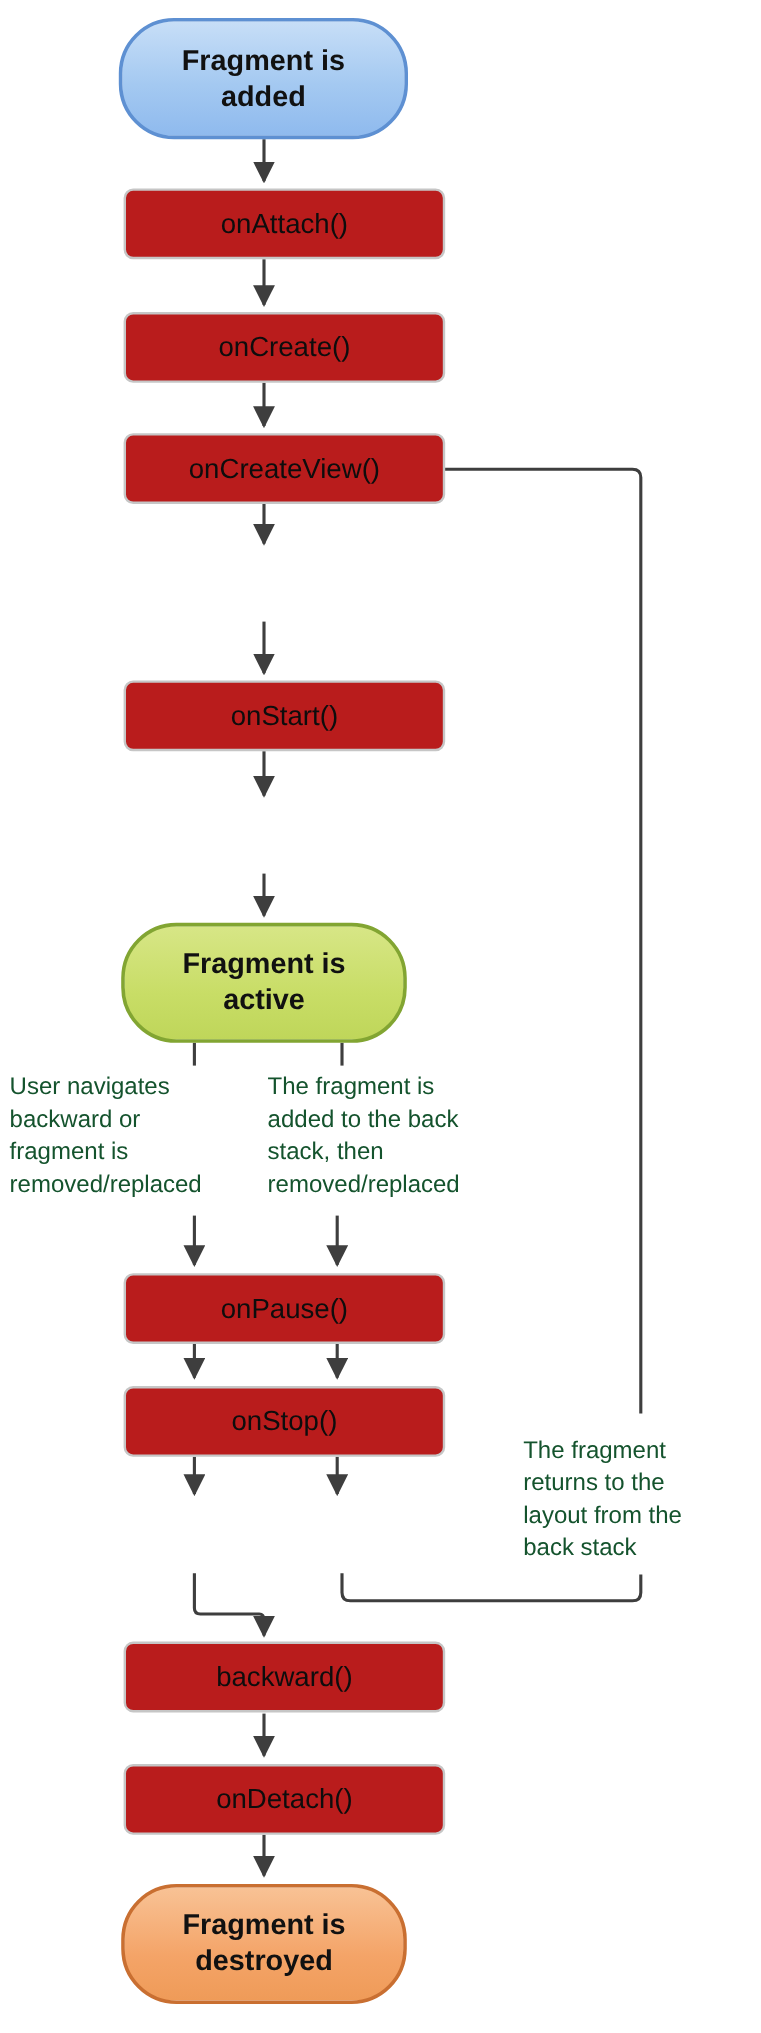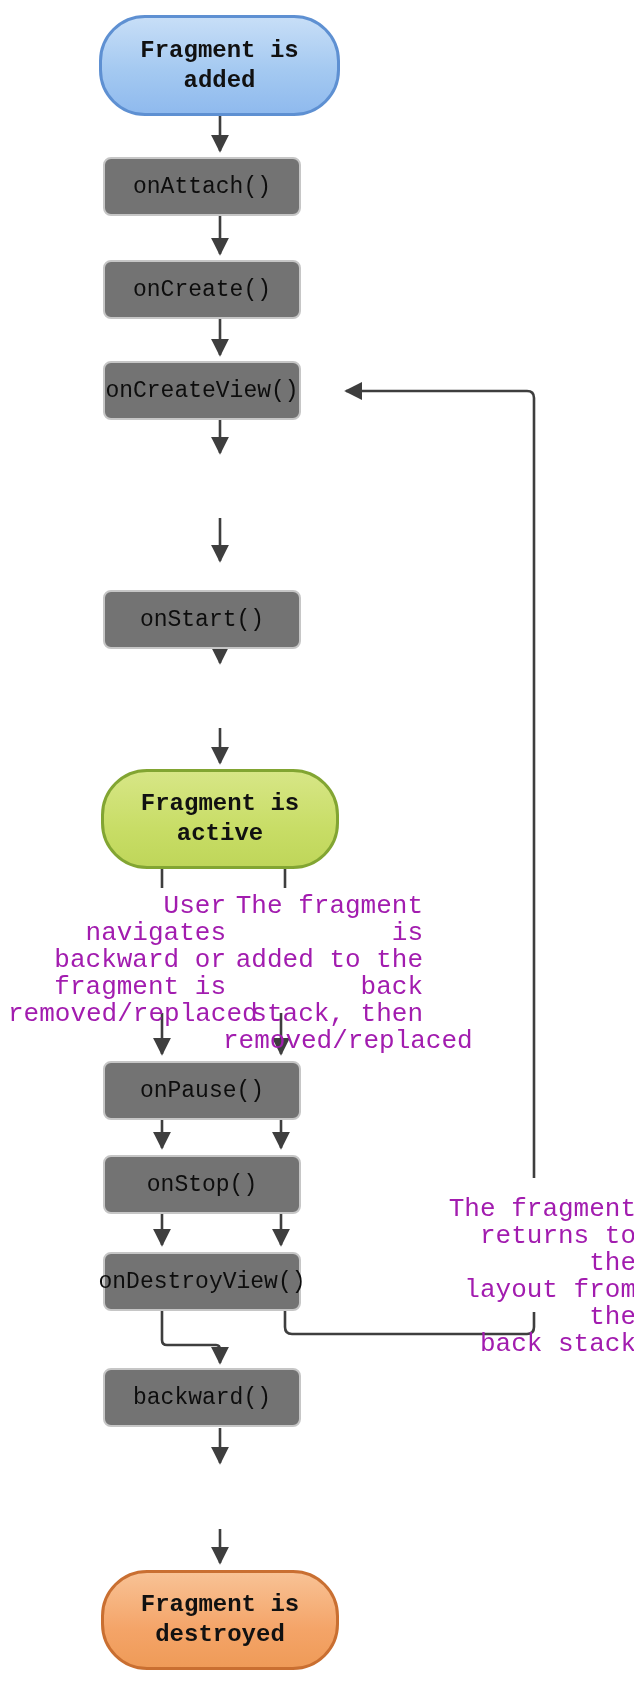--- a/index.html
+++ b/index.html
@@ -1,23 +1,23 @@
 <!DOCTYPE html>
 <html><head>
 <meta charset="utf-8">
 <style>
   html,body{margin:0;padding:0;background:#fff;}
   .canvas{
     position:relative;width:634px;height:1694px;background:#ffffff;
-    overflow:hidden;font-family:Liberation Mono, monospace;
+    overflow:hidden;font-family:Liberation Sans, sans-serif;
   }
   .connectors{position:absolute;left:0;top:0;}
   .state{
-    position:absolute;left:103px;width:198px;height:59px;
-    background:#737373;border:2px solid #c6c6c6;border-radius:8px;
+    position:absolute;left:103px;width:268px;height:59px;
+    background:#b91c1c;border:2px solid #c6c6c6;border-radius:8px;
     display:flex;align-items:center;justify-content:center;
     font-size:23px;color:#0d0d0d;box-sizing:border-box;
   }
   .pill{
     position:absolute;display:flex;align-items:center;justify-content:center;
     text-align:center;font-weight:bold;font-size:24px;color:#111;
     white-space:pre-line;line-height:1.25;box-sizing:border-box;
   }
   .pill-start{
     left:99px;top:15px;width:241px;height:101px;border-radius:46px;
@@ -28,22 +28,22 @@
     left:101px;top:769px;width:238px;height:100px;border-radius:46px;
     background:linear-gradient(180deg,#d7e686 0%,#c8dd66 60%,#bfd65a 100%);
     border:3px solid #82a532;
   }
   .pill-end{
     left:101px;top:1570px;width:238px;height:100px;border-radius:46px;
     background:linear-gradient(180deg,#f8c295 0%,#f4a468 60%,#ef9b58 100%);
     border:3px solid #c96f31;
   }
   .ann{
-    position:absolute;color:#a21caf;font-size:26px;line-height:27px;
-    text-align:right;white-space:pre-line;
+    position:absolute;color:#14532d;font-size:20px;line-height:27px;
+    text-align:left;white-space:pre-line;
   }
   .ann-left{left:8px;top:893px;width:218px;}
   .ann-right{left:223px;top:893px;width:200px;}
   .ann-loop{left:436px;top:1196px;width:200px;}
 </style>
 </head>
 <body>
 
 <div class="canvas">
 
@@ -82,21 +82,21 @@
 
   <div class="state" style="top:157px">
     <span>onAttach()</span>
   </div>
   <div class="state" style="top:361px">
     <span>onCreateView()</span>
   </div>
   <div class="state" style="top:260px">
     <span>onCreate()</span>
   </div>
-  <div class="state" style="top:590px">
+  <div class="state" style="top:567px">
     <span>onStart()</span>
   </div>
 
   <div class="pill pill-active">
     <span>Fragment is
 active</span>
   </div>
 
   <div class="ann ann-left">User navigates
 backward or
@@ -110,25 +110,25 @@
 returns to the
 layout from the
 back stack</div>
 
   <div class="state" style="top:1155px">
     <span>onStop()</span>
   </div>
   <div class="state" style="top:1061px">
     <span>onPause()</span>
   </div>
-  <div class="state" style="top:1252px">
-    <span>onDestroyView()</span>
-  </div>
   <div class="state" style="top:1368px">
     <span>backward()</span>
+  </div>
+  <div class="state" style="top:1470px">
+    <span>onDetach()</span>
   </div>
 
   <div class="pill pill-end">
     <span>Fragment is
 destroyed</span>
   </div>
 
 </div>
 
 </body></html>

